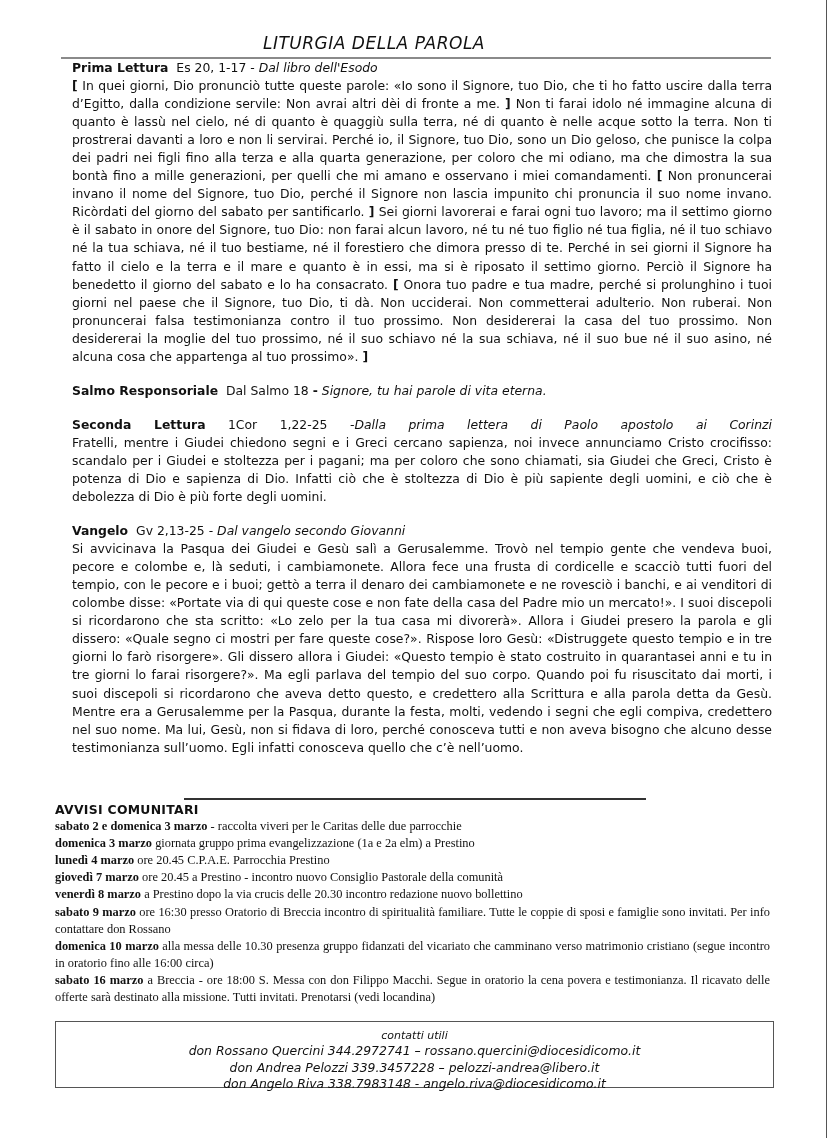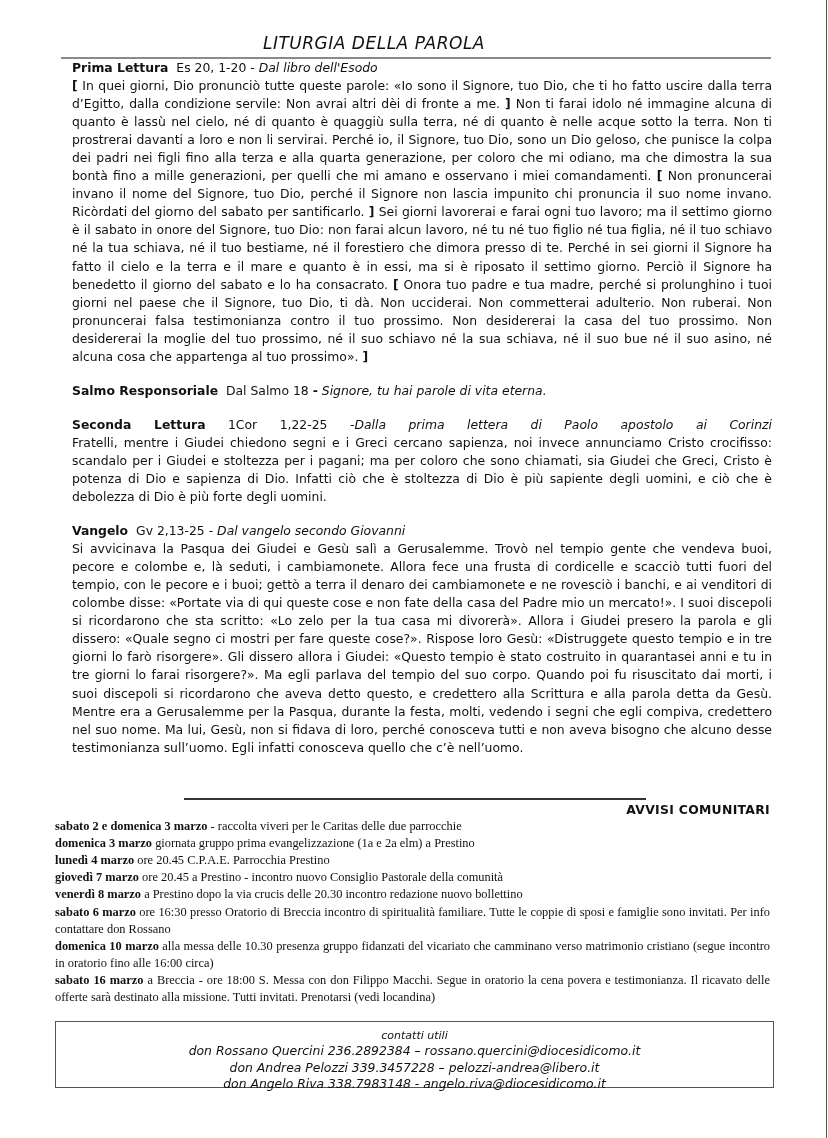--- a/index.html
+++ b/index.html
@@ -30,21 +30,21 @@
     .just-full { text-align: justify; text-align-last: justify; }
     .bk { font-weight: bold; }
     .avvisi {
       position: absolute; top: 797px; left: 55px; width: 715px;
       font-size: 12.4px; line-height: 17.1px;
     }
     .avvisi-rule {
       position: absolute; top: 798px; left: 184px; width: 462px; height: 2px; background: #333;
     }
     .avvisi-title {
-      text-align: right; font-weight: bold; margin-top: 4px; margin-left: 0;
+      text-align: left; font-weight: bold; margin-top: 4px; margin-left: 0;
       letter-spacing: 0.3px;
     }
     .avviso { margin: 0; text-align: justify; font-family: Liberation Serif, serif; }
     .avviso b { font-weight: bold; }
     .contacts {
       position: absolute; top: 1021px; left: 55px; width: 719px; height: 67px;
       border: 1.5px solid #555; text-align: center; font-style: italic;
       font-size: 12.4px; line-height: 16.5px; box-sizing: border-box; padding-top: 7px;
     }
     .contacts .caption { font-size: 11px; line-height: 14px; }
@@ -55,21 +55,21 @@
 <div class="right-border"></div>
 
 <div class="page-title">LITURGIA DELLA PAROLA</div>
 <div class="title-rule"></div>
 
 <div class="content">
 
   <div class="section">
     <div class="head">
       <b>Prima Lettura</b>&nbsp;
-      <span>Es 20, 1-20 - </span><i>Dal libro dell'Esodo</i>
+      <span>Es 20, 1-17 - </span><i>Dal libro dell'Esodo</i>
     </div>
     <div class="just"><span class="bk">[</span><span> In quei giorni, Dio pronunciò tutte queste parole: «Io sono il Signore, tuo Dio, che ti ho fatto uscire dalla terra d’Egitto, dalla condizione servile: Non avrai altri dèi di fronte a me. </span><span class="bk">]</span><span> Non ti farai idolo né immagine alcuna di quanto è lassù nel cielo, né di quanto è quaggiù sulla terra, né di quanto è nelle acque sotto la terra. Non ti prostrerai davanti a loro e non li servirai. Perché io, il Signore, tuo Dio, sono un Dio geloso, che punisce la colpa dei padri nei figli fino alla terza e alla quarta generazione, per coloro che mi odiano, ma che dimostra la sua bontà fino a mille generazioni, per quelli che mi amano e osservano i miei comandamenti. </span><span class="bk">[</span><span> Non pronuncerai invano il nome del Signore, tuo Dio, perché il Signore non lascia impunito chi pronuncia il suo nome invano. Ricòrdati del giorno del sabato per santificarlo. </span><span class="bk">]</span><span> Sei giorni lavorerai e farai ogni tuo lavoro; ma il settimo giorno è il sabato in onore del Signore, tuo Dio: non farai alcun lavoro, né tu né tuo figlio né tua figlia, né il tuo schiavo né la tua schiava, né il tuo bestiame, né il forestiero che dimora presso di te. Perché in sei giorni il Signore ha fatto il cielo e la terra e il mare e quanto è in essi, ma si è riposato il settimo giorno. Perciò il Signore ha benedetto il giorno del sabato e lo ha consacrato. </span><span class="bk">[</span><span> Onora tuo padre e tua madre, perché si prolunghino i tuoi giorni nel paese che il Signore, tuo Dio, ti dà. Non ucciderai. Non commetterai adulterio. Non ruberai. Non pronuncerai falsa testimonianza contro il tuo prossimo. Non desidererai la casa del tuo prossimo. Non desidererai la moglie del tuo prossimo, né il suo schiavo né la sua schiava, né il suo bue né il suo asino, né alcuna cosa che appartenga al tuo prossimo». </span><span class="bk">]</span></div>
   </div>
 
   <div class="section">
     <div class="head">
       <b>Salmo Responsoriale</b>&nbsp;
       <span>Dal Salmo 18 </span><b>-</b>
       <i>Signore, tu hai parole di vita eterna.</i>
     </div>
@@ -95,24 +95,24 @@
 
 <div class="avvisi-rule"></div>
 <div class="avvisi">
   <div class="avvisi-title">AVVISI  COMUNITARI</div>
   <div class="avvisi-list">
     <p class="avviso"><b>sabato 2 e domenica 3 marzo</b><span> - raccolta viveri per le Caritas delle due parrocchie</span></p>
     <p class="avviso"><b>domenica 3 marzo</b><span> giornata gruppo prima evangelizzazione (1a e 2a elm) a Prestino</span></p>
     <p class="avviso"><b>lunedì 4 marzo</b><span> ore 20.45 C.P.A.E. Parrocchia Prestino</span></p>
     <p class="avviso"><b>giovedì 7 marzo</b><span> ore 20.45 a Prestino - incontro nuovo Consiglio Pastorale della comunità</span></p>
     <p class="avviso"><b>venerdì 8 marzo</b><span> a Prestino dopo la via crucis delle 20.30 incontro redazione nuovo bollettino</span></p>
-    <p class="avviso"><b>sabato 6 marzo</b><span> ore 16:30 presso Oratorio di Breccia incontro di spiritualità familiare. Tutte le coppie di sposi e famiglie sono invitati. Per info contattare don Rossano</span></p>
+    <p class="avviso"><b>sabato 9 marzo</b><span> ore 16:30 presso Oratorio di Breccia incontro di spiritualità familiare. Tutte le coppie di sposi e famiglie sono invitati. Per info contattare don Rossano</span></p>
     <p class="avviso"><b>domenica 10 marzo</b><span> alla messa delle 10.30 presenza gruppo fidanzati del vicariato che camminano verso matrimonio cristiano (segue incontro in oratorio fino alle 16:00 circa)</span></p>
     <p class="avviso"><b>sabato 16 marzo</b><span> a Breccia - ore 18:00  S. Messa con don Filippo Macchi. Segue in oratorio la cena povera e testimonianza. Il ricavato delle offerte sarà destinato alla missione. Tutti invitati. Prenotarsi (vedi locandina)</span></p>
   </div>
 </div>
 
 <div class="contacts">
   <div class="caption">contatti utili</div>
-  <div>don Rossano Quercini 236.2892384 – rossano.quercini@diocesidicomo.it</div>
+  <div>don Rossano Quercini 344.2972741 – rossano.quercini@diocesidicomo.it</div>
   <div>don Andrea Pelozzi 339.3457228 – pelozzi-andrea@libero.it</div>
   <div>don Angelo Riva 338.7983148 - angelo.riva@diocesidicomo.it</div>
 </div>
 
 </body></html>

